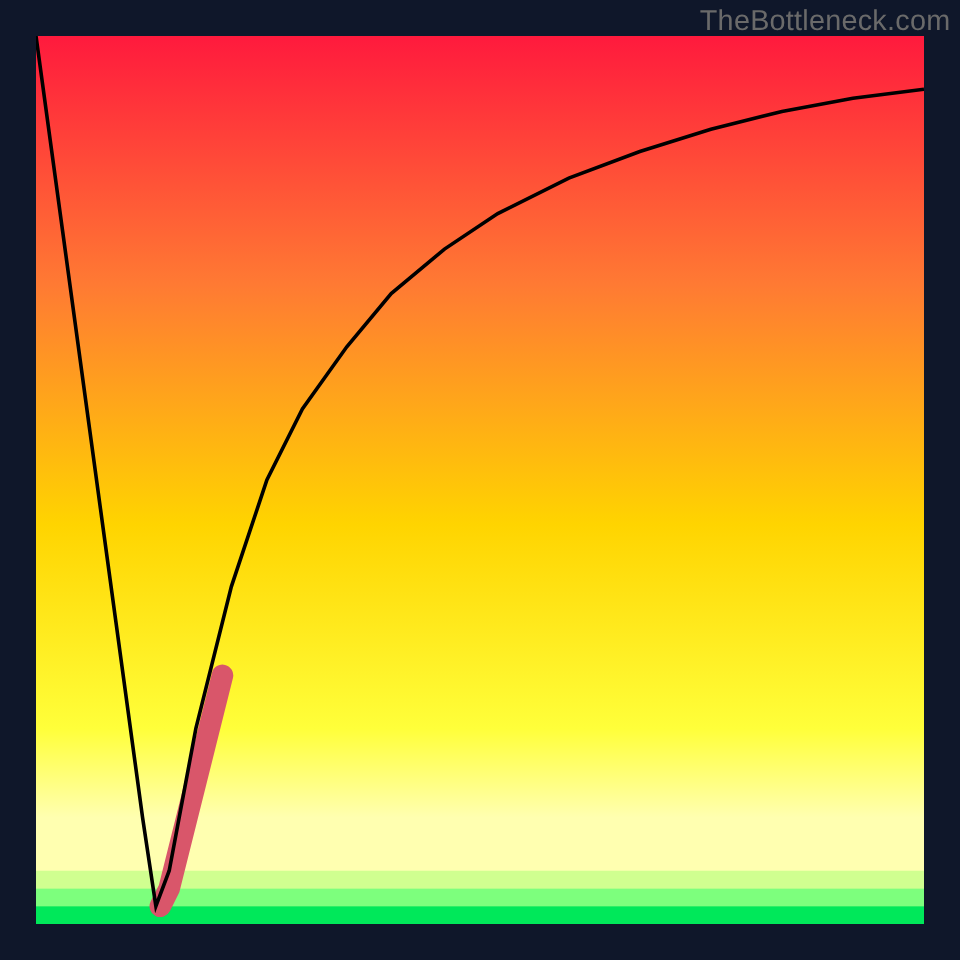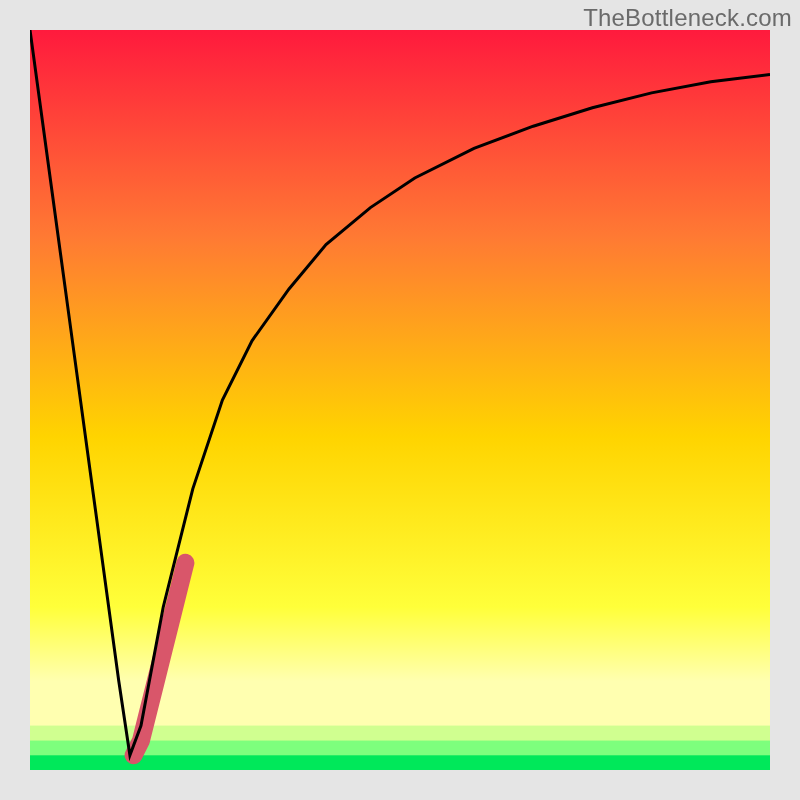--- a/index.html
+++ b/index.html
@@ -8,21 +8,21 @@
     width: 800px;
     height: 800px;
     overflow: hidden;
     background: #000;
     font-family: Arial, Helvetica, sans-serif;
   }
   .frame {
     position: absolute;
     left: 0; top: 0;
     width: 800px; height: 800px;
-    background: #e5e5e5;
+    background: #0f172a;
   }
   .plot {
     position: absolute;
     left: 30px;
     top: 30px;
     width: 740px;
     height: 740px;
     overflow: hidden;
   }
   .watermark {

